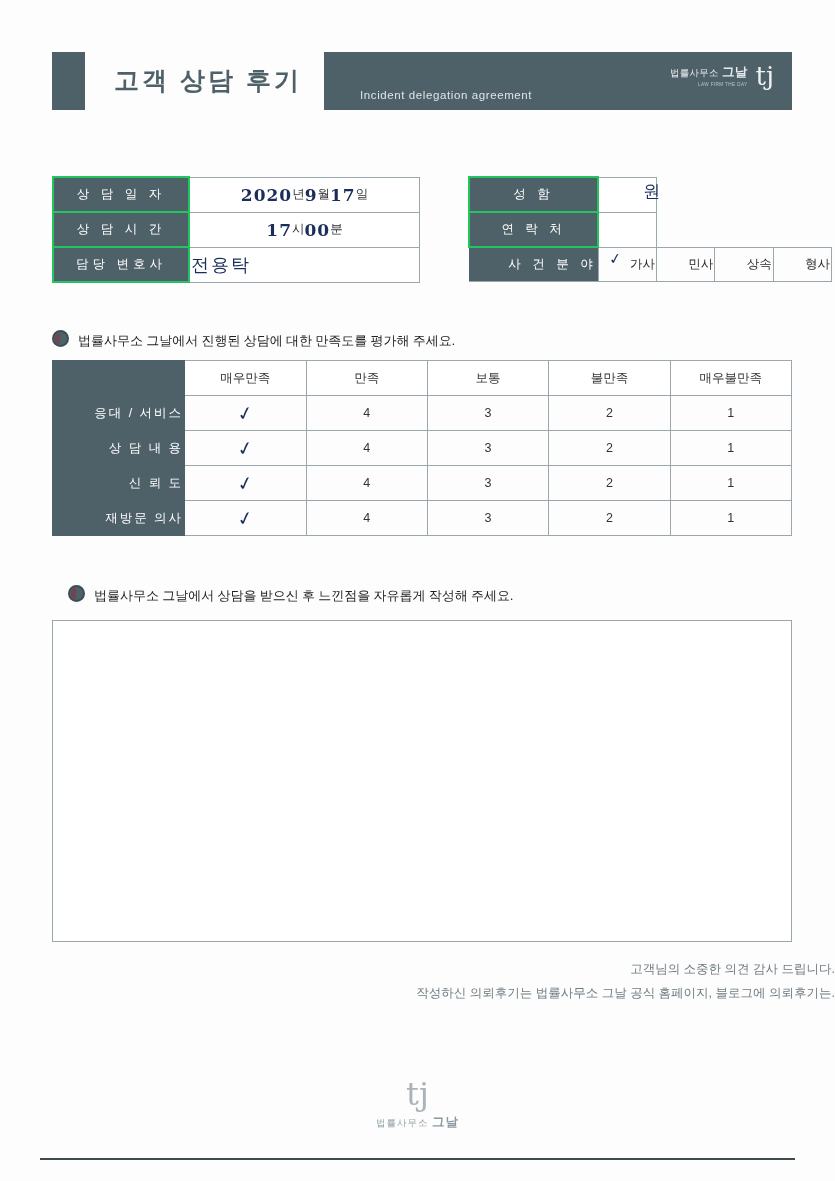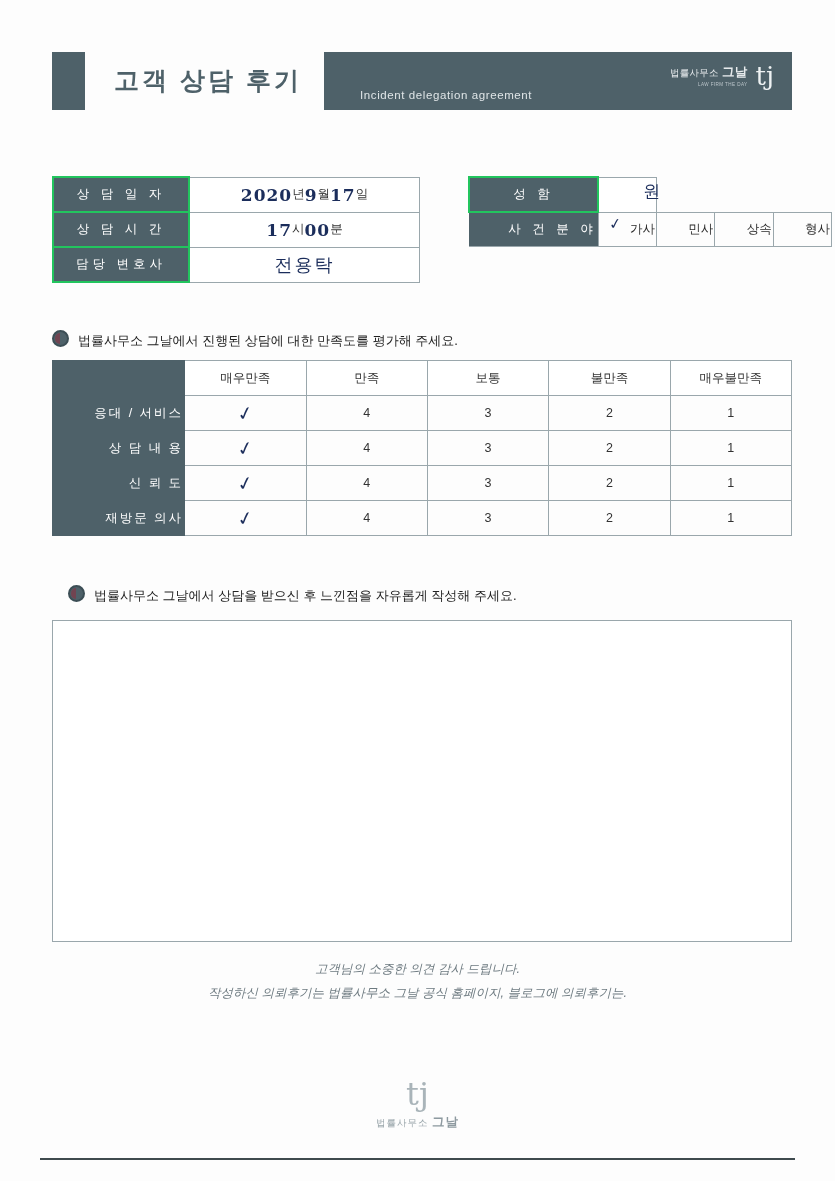--- a/index.html
+++ b/index.html
@@ -145,21 +145,21 @@
     align-items: center;
     justify-content: center;
     gap: 0;
     height: 100%;
     font-size: 12.5px;
     color: #333;
   }
   .val-inner .hand { font-size: 17px; font-weight: bold; letter-spacing: 1px;}
   .sign {
     display: block;
-    text-align: center;
+    text-align: left;
     font-family: Liberation Serif, serif;
     font-size: 18px;
     color: #1b2d5b;
     letter-spacing: 2px;
   }
   .name-hand {
     position: absolute;
     left: 44px;
     top: 2px;
     font-family: "DejaVu Serif", serif;
@@ -183,20 +183,21 @@
     font-size: 15px;
     color: #1b2d5b;
     transform: rotate(-8deg);
   }
 
   
   .sec {
     position: absolute;
     font-size: 13px;
     color: #222;
+    font-family: Liberation Serif, serif;
   }
   .sec .bullet {
     display: inline-block;
     width: 13px;
     height: 13px;
     border-radius: 50%;
     background: #4e6169;
     border: 2px solid #3c4e55;
     position: relative;
     top: 2px;
@@ -270,25 +271,24 @@
     border: 1px solid #9aa7ac;
     background: #ffffff;
   }
 
   
   .thanks {
     position: absolute;
     left: 0;
     right: 0;
     top: 958px;
-    text-align: center;
+    text-align: right;
     font-size: 12.5px;
     color: #6d7a80;
     line-height: 1.9;
-    font-style: italic;
   }
   .footer-logo {
     position: absolute;
     left: 0;
     right: 0;
     top: 1078px;
     text-align: center;
     color: #b8c2c6;
   }
   .footer-logo .glyph {
@@ -376,20 +376,24 @@
   </div>
 
   <div class="info-right">
     <table class="info">
       <tbody>
           <tr>
         <td class="lbl">성        함</td>
         <td class="val">
           <span class="name-hand">원</span>
         </td>
+      </tr>
+      <tr>
+        <td class="lbl">연 락 처</td>
+        <td class="val"></td>
       </tr>
       <tr class="fields-row">
         <td class="lbl">사 건 분 야</td>
         <td class="first">
           <span>가사</span>
           <span class="mark">✓</span>
         </td>
         <td>민사</td>
         <td>상속</td>
         <td>형사</td>

